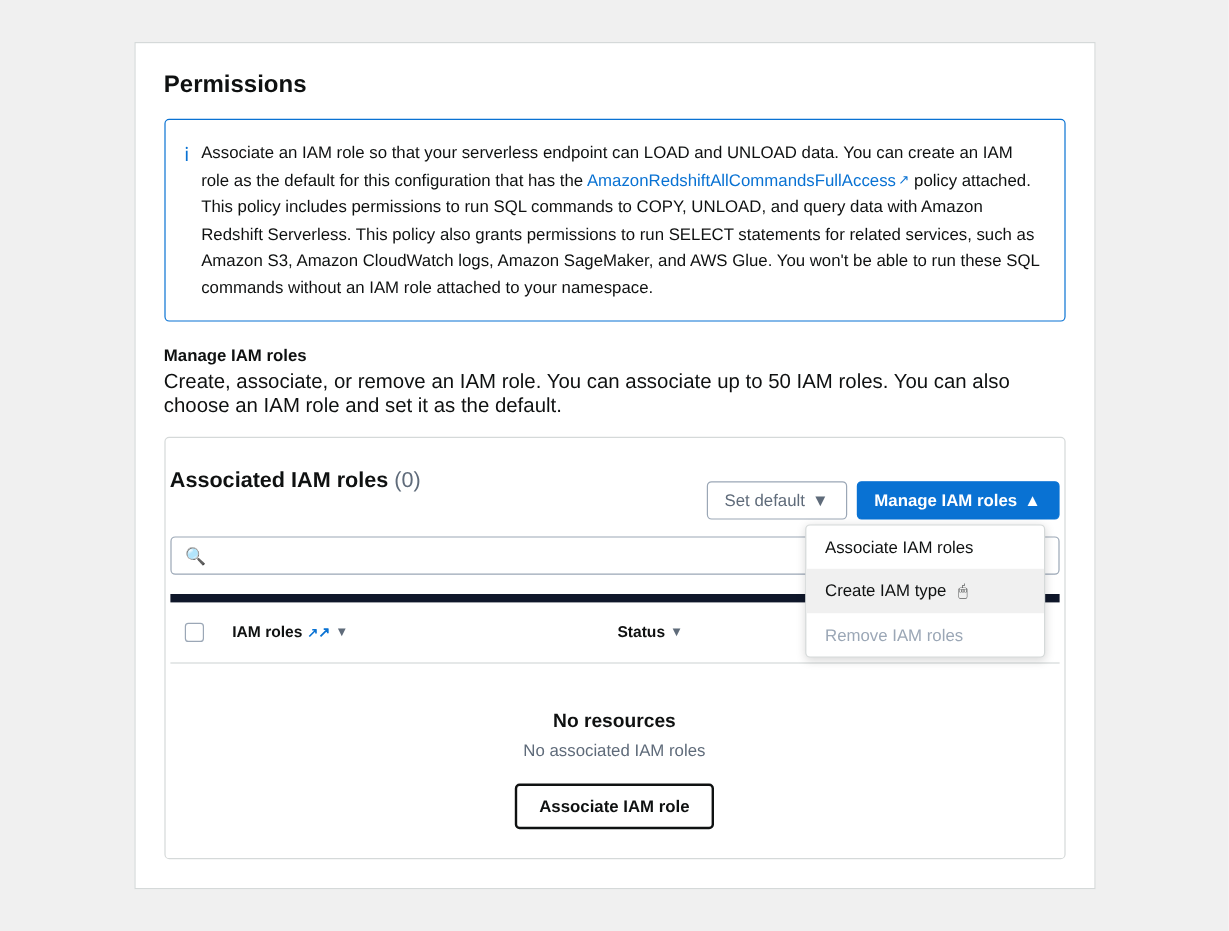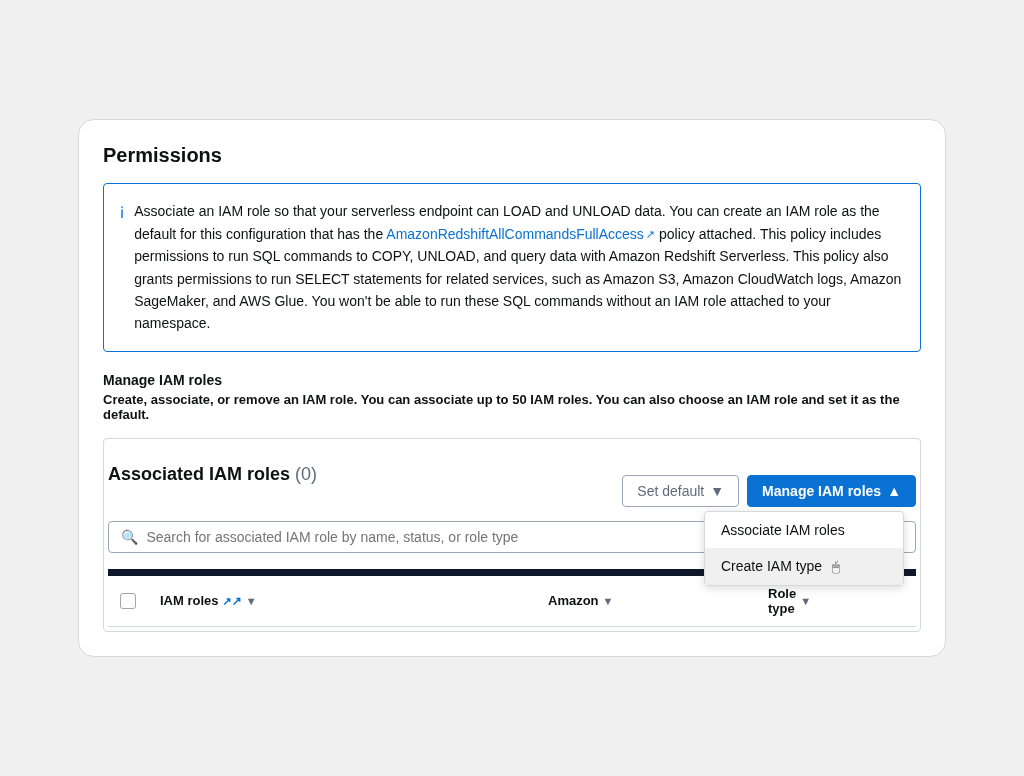--- a/index.html
+++ b/index.html
@@ -8,23 +8,23 @@
       font-size: 14px;
       background: #f0f0f0;
       display: flex;
       align-items: center;
       justify-content: center;
       min-height: 100vh;
     }
     .page-container {
       background: #fff;
       border: 1px solid #d5d9d9;
-      border-radius: 16px;
+      border-radius: 0;
       padding: 24px;
-      width: 868px;
+      width: 801px;
       position: relative;
     }
     .page-title {
       font-size: 20px;
       font-weight: 700;
       color: #0f1111;
       margin-bottom: 16px;
     }
     .info-box {
       border: 1px solid #0972d3;
@@ -57,24 +57,23 @@
       vertical-align: middle;
       margin-left: 2px;
     }
     .section-title {
       font-size: 14px;
       font-weight: 700;
       color: #0f1111;
       margin-bottom: 4px;
     }
     .section-desc {
-      font-size: 13px;
+      font-size: 17px;
       color: #0f1111;
       margin-bottom: 16px;
-      font-weight: bold;
     }
     .table-container {
       border: 1px solid #d5d9d9;
       border-radius: 4px;
       padding: 4px;
       position: relative;
     }
     .table-header-row {
       display: flex;
       align-items: center;
@@ -262,43 +261,52 @@
           </button>
 
           <div class="dropdown-menu">
             <div class="dropdown-item">
               <span>Associate IAM roles</span>
             </div>
             <div class="dropdown-item active">
               <span>Create IAM type</span>
               <span style="margin-left:6px; font-size:13px;">🖱</span>
             </div>
+            <div class="dropdown-item disabled">
+              <span>Remove IAM roles</span>
+            </div>
           </div>
         </div>
       </div>
     </div>
 
     <div class="search-container">
       <span class="search-icon">🔍</span>
-      <input class="search-input" type="text" placeholder="Search for associated IAM role by name, status, or role type" style="">
     </div>
 
     <div class="table-cols">
       <div class="col-header">
         <span class="checkbox-placeholder"></span>
       </div>
       <div class="col-header">
         <span>IAM roles</span>
         <span class="external-link-icon" style="color:#0972d3; font-size:11px; cursor:pointer;">↗</span>
         <span class="col-header-sort">▼</span>
       </div>
       <div class="col-header">
-        <span>Amazon</span>
+        <span>Status</span>
         <span class="col-header-sort">▼</span>
       </div>
       <div class="col-header">
         <span>Role<br>type</span>
         <span class="col-header-sort">▼</span>
       </div>
     </div>
 
+    <div class="no-resources">
+      <div class="no-resources-title">No resources</div>
+      <div class="no-resources-desc">No associated IAM roles</div>
+      <button class="btn-primary-outline">
+        <span>Associate IAM role</span>
+      </button>
+    </div>
   </div>
 </div>
 
 </body></html>

